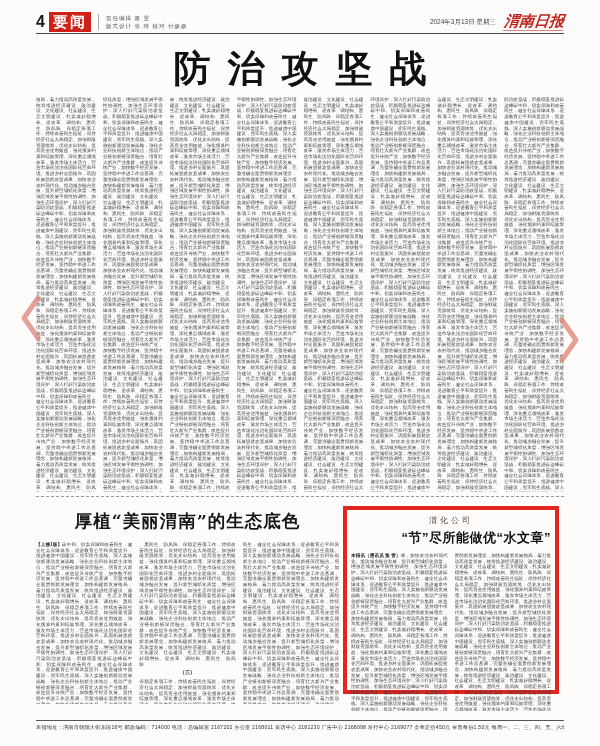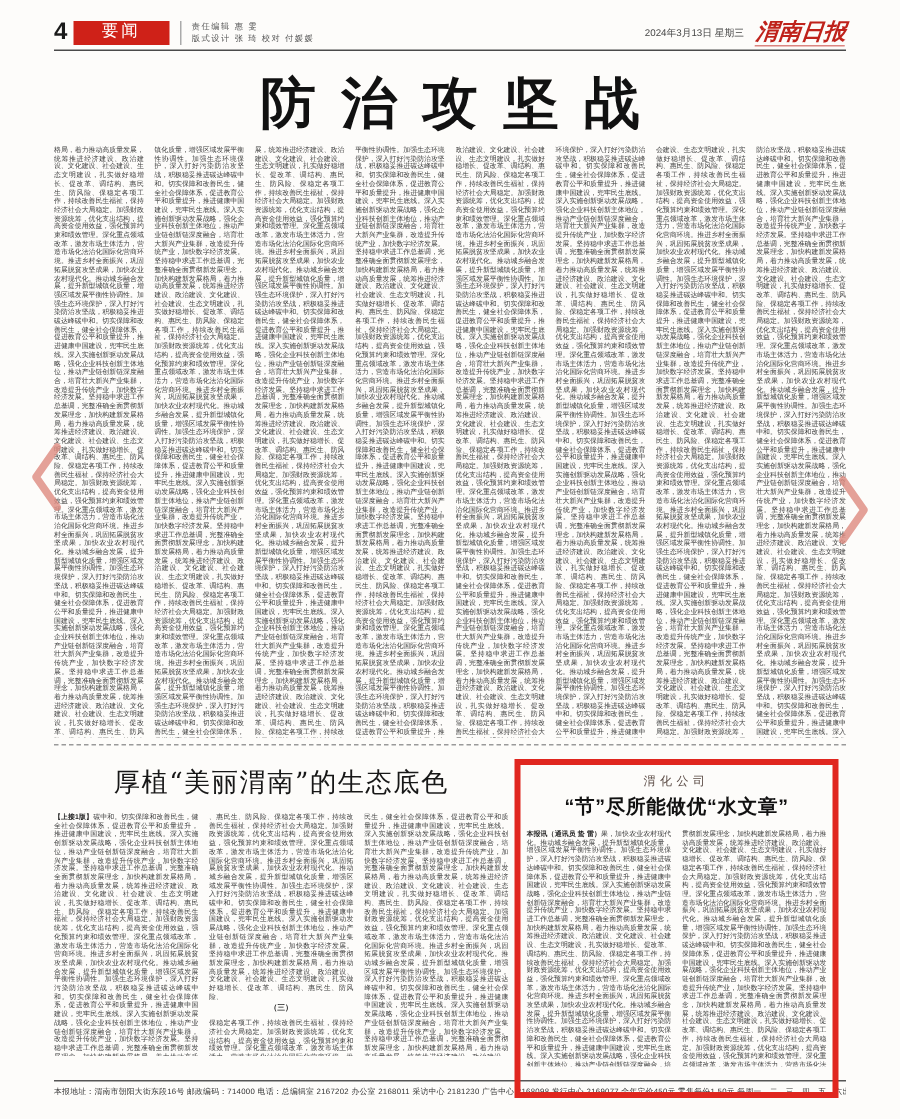--- a/index.html
+++ b/index.html
@@ -2,21 +2,21 @@
 <html><head>
 <meta charset="utf-8">
 <style>
   html,body{margin:0;padding:0;}
   body{background:#ffffff;font-family:"Liberation Sans",sans-serif;}
   .page{position:relative;width:600px;height:746px;background:#fdfcfa;overflow:hidden;}
 
   
   .hdr{position:absolute;left:36px;right:36px;top:11px;height:22px;display:flex;align-items:center;}
   .pagenum{font-size:16px;font-weight:bold;color:#1a1a1a;margin-right:4px;line-height:1;}
-  .badge{background:#cf2118;color:#fff;font-size:11px;font-weight:normal;padding:2px 19px 3px;letter-spacing:2px;line-height:1;}
+  .badge{background:#cf2118;color:#fff;font-size:15px;font-weight:bold;padding:2px 4px 3px;letter-spacing:2px;line-height:1;}
   .hdr-div{border-left:1px solid #aaa;height:16px;margin:0 7px;}
   .credits{display:flex;flex-direction:column;justify-content:center;font-size:5.5px;line-height:8px;color:#555;letter-spacing:1px;}
   .hdr-spacer{flex:1;}
   .dateline{font-size:6.5px;color:#444;margin-right:8px;white-space:nowrap;}
   .masthead{font-family:"DejaVu Serif",serif;font-style:italic;font-weight:bold;color:#bf221b;font-size:15px;line-height:1;border-bottom:1px solid rgba(191,34,27,.55);padding-bottom:1px;transform:skewX(-6deg);}
   .hdr-rule{position:absolute;left:36px;right:36px;top:33px;border-top:1px solid #4a4a4a;}
 
   
   .main-headline{position:absolute;left:0;right:0;top:44px;text-align:center;font-size:37px;font-weight:900;color:#111;letter-spacing:17px;text-indent:17px;font-family:"Liberation Sans",sans-serif;}
 
@@ -25,27 +25,27 @@
   .col{flex:1;font-size:4.6px;line-height:5.7px;color:#3c3c3c;text-align:justify;word-break:break-all;overflow:hidden;}
   .col b{color:#222;}
   .mini-subhead{display:block;text-align:center;font-weight:bold;font-size:5.2px;margin:3px 0;color:#222;}
   .main-body{position:absolute;left:36px;width:528px;top:97px;height:395px;}
 
   
   .dash-rule{position:absolute;left:36px;right:36px;top:496px;border-top:1px dashed #9a9a9a;}
 
   
   .bl{position:absolute;left:36px;top:505px;width:303px;height:213px;}
-  .bl-headline{text-align:center;font-family:"DejaVu Serif","Liberation Serif",serif;font-weight:normal;font-size:17.5px;color:#171717;letter-spacing:1px;margin:4px 0 9px;}
+  .bl-headline{text-align:center;font-family:"DejaVu Serif","Liberation Serif",serif;font-weight:bold;font-size:17.5px;color:#171717;letter-spacing:1px;margin:4px 0 9px;}
   .bl-cols{height:162px;}
 
   
-  .hl{position:absolute;left:343px;top:506px;width:216px;height:226px;border:4px solid #e0261f;box-sizing:border-box;padding:3px 4px;z-index:5;background:transparent;}
+  .hl{position:absolute;left:343px;top:506px;width:216px;height:188px;border:4px solid #e0261f;box-sizing:border-box;padding:3px 4px;z-index:5;background:transparent;}
   .hl-kicker{text-align:center;font-family:"DejaVu Serif","Liberation Serif",serif;font-size:8px;color:#5a4a44;letter-spacing:3px;margin-top:2px;}
-  .hl-headline{text-align:center;font-weight:bold;font-size:13px;color:#111;margin:3px 0 6px;letter-spacing:.5px;}
+  .hl-headline{text-align:right;font-weight:bold;font-size:13px;color:#111;margin:3px 0 6px;letter-spacing:.5px;}
   .hl-cols{height:158px;}
 
   
   .ftr{position:absolute;left:36px;right:36px;top:720px;border-top:1px solid #555;padding-top:3px;font-size:5.2px;color:#333;text-align:center;white-space:nowrap;overflow:hidden;letter-spacing:.2px;}
 
   
   .chev{position:absolute;width:26px;height:48px;cursor:pointer;opacity:.8;background:none;border:none;padding:0;}
   .chev-left{left:18px;top:294px;}
   .chev-right{left:556px;top:316px;}
 </style>

